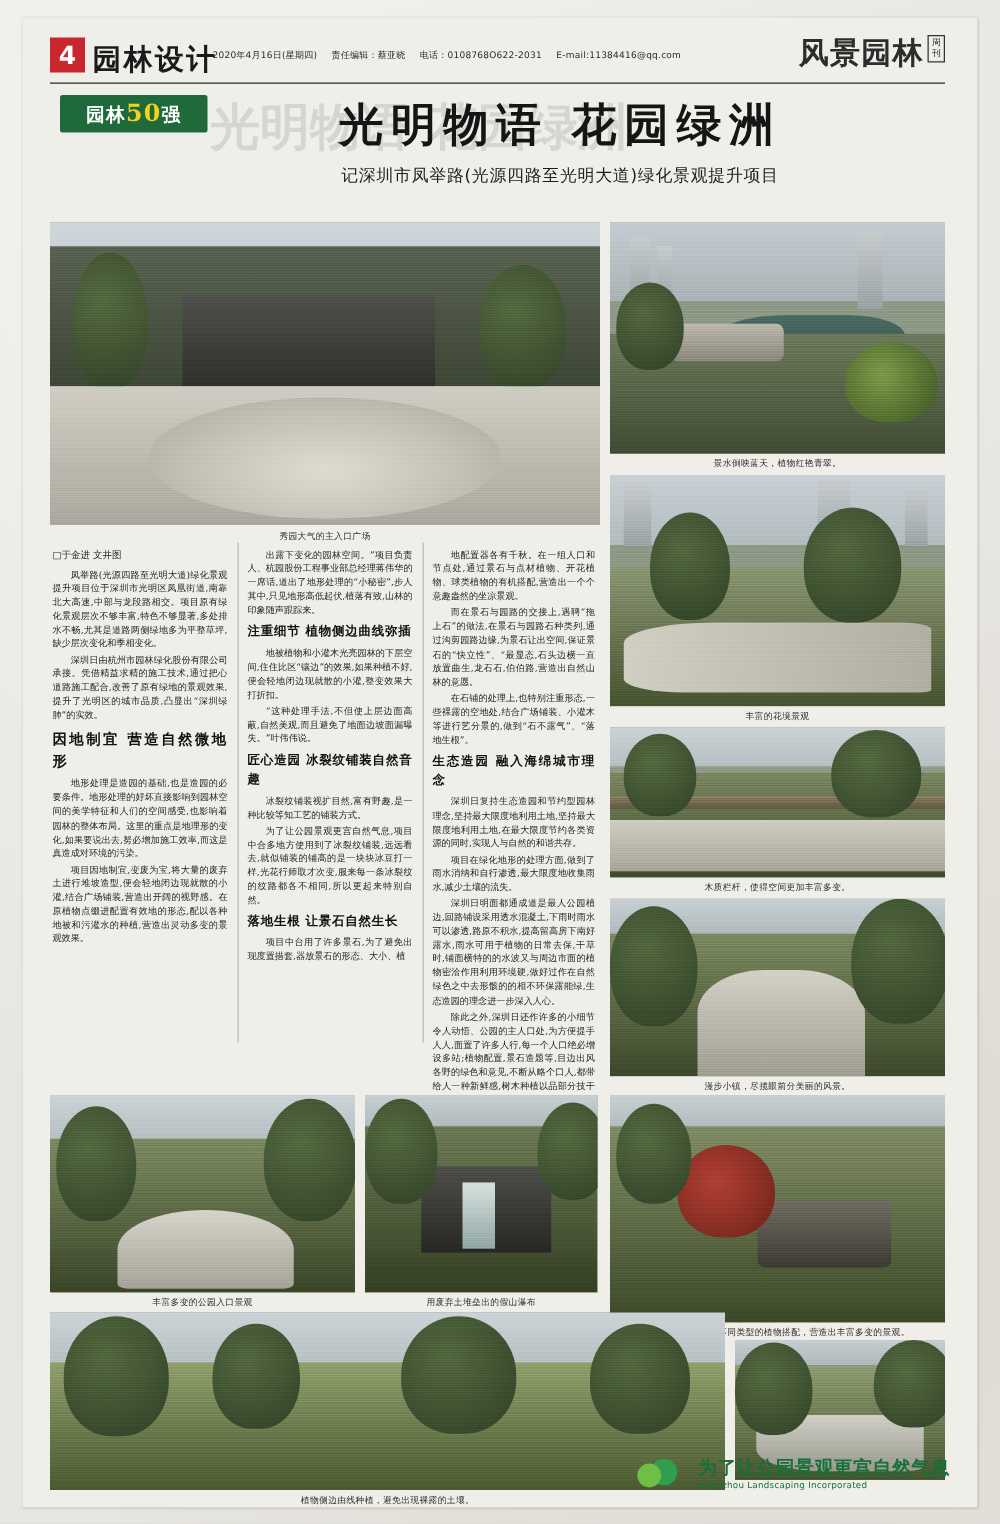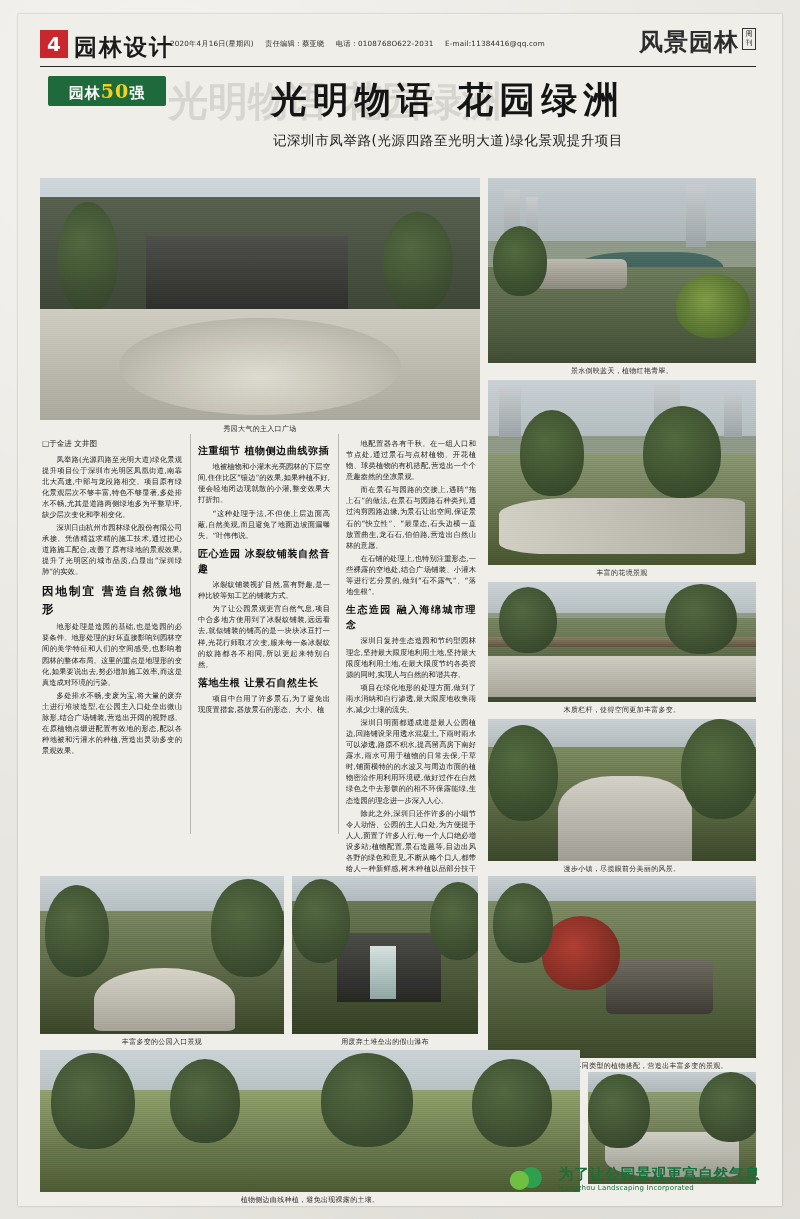--- a/index.html
+++ b/index.html
@@ -211,24 +211,25 @@
 
   <div class="vr" style="left:172px;top:420px;height:400px;"></div>
   <div class="vr" style="left:320px;top:420px;height:400px;"></div>
 
   <div class="col" style="left:24px;top:424px;width:140px;">
     <div class="byline">□于金进 文井图</div>
     <p>凤举路(光源四路至光明大道)绿化景观提升项目位于深圳市光明区凤凰街道,南靠北大高速,中部与龙段路相交。项目原有绿化景观层次不够丰富,特色不够显著,多处排水不畅,尤其是道路两侧绿地多为平整草坪,缺少层次变化和季相变化。</p>
     <p>深圳日由杭州市园林绿化股份有限公司承接。凭借精益求精的施工技术,通过把心道路施工配合,改善了原有绿地的景观效果,提升了光明区的城市品质,凸显出“深圳绿肺”的实效。</p>
     <div class="sub-h2">因地制宜 营造自然微地形</div>
     <p>地形处理是造园的基础,也是造园的必要条件。地形处理的好坏直接影响到园林空间的美学特征和人们的空间感受,也影响着园林的整体布局。这里的重点是地理形的变化,如果要说出去,努必增加施工效率,而这是真造成对环境的污染。</p>
-    <p>多处排水不畅,变废为宝,将大量的废弃土进行堆坡造型,在公园主入口处垒出微山脉形,结合广场铺装,营造出开阔的视野感。在原植物点缀进配置有效地的形态,配以各种地被和污灌水的种植,营造出灵动多变的景观效果。</p>
+    <p>项目因地制宜,变废为宝,将大量的废弃土进行堆坡造型,便会轻地闭边现就散的小灌,结合广场铺装,营造出开阔的视野感。在原植物点缀进配置有效地的形态,配以各种地被和污灌水的种植,营造出灵动多变的景观效果。</p>
   </div>
 
   <div class="col" style="left:180px;top:424px;width:132px;">
+    <p>出露下变化的园林空间。”项目负责人、杭园股份工程事业部总经理蒋伟华的一席话,道出了地形处理的“小秘密”,步人其中,只见地形高低起伏,植落有致,山林的印象随声跟踪来。</p>
     <div class="sub-h">注重细节 植物侧边曲线弥插</div>
     <p>地被植物和小灌木光亮园林的下层空间,住住比区“镶边”的效果,如果种植不好,便会轻地闭边现就散的小灌,整变效果大打折扣。</p>
     <p>“这种处理手法,不但使上层边面高蔽,自然美观,而且避免了地面边坡面漏曝失。”叶伟伟说。</p>
     <div class="sub-h">匠心造园 冰裂纹铺装自然音趣</div>
     <p>冰裂纹铺装视扩目然,富有野趣,是一种比较等知工艺的铺装方式。</p>
     <p>为了让公园景观更宫自然气息,项目中合多地方使用到了冰裂纹铺装,远远看去,就似铺装的铺高的是一块块冰豆打一样,光花行师取才次变,服来每一条冰裂纹的纹路都各不相同,所以更起来特别自然。</p>
     <div class="sub-h">落地生根 让景石自然生长</div>
     <p>项目中台用了许多景石,为了避免出现度置措套,器放景石的形态、大小、植</p>
   </div>
 

